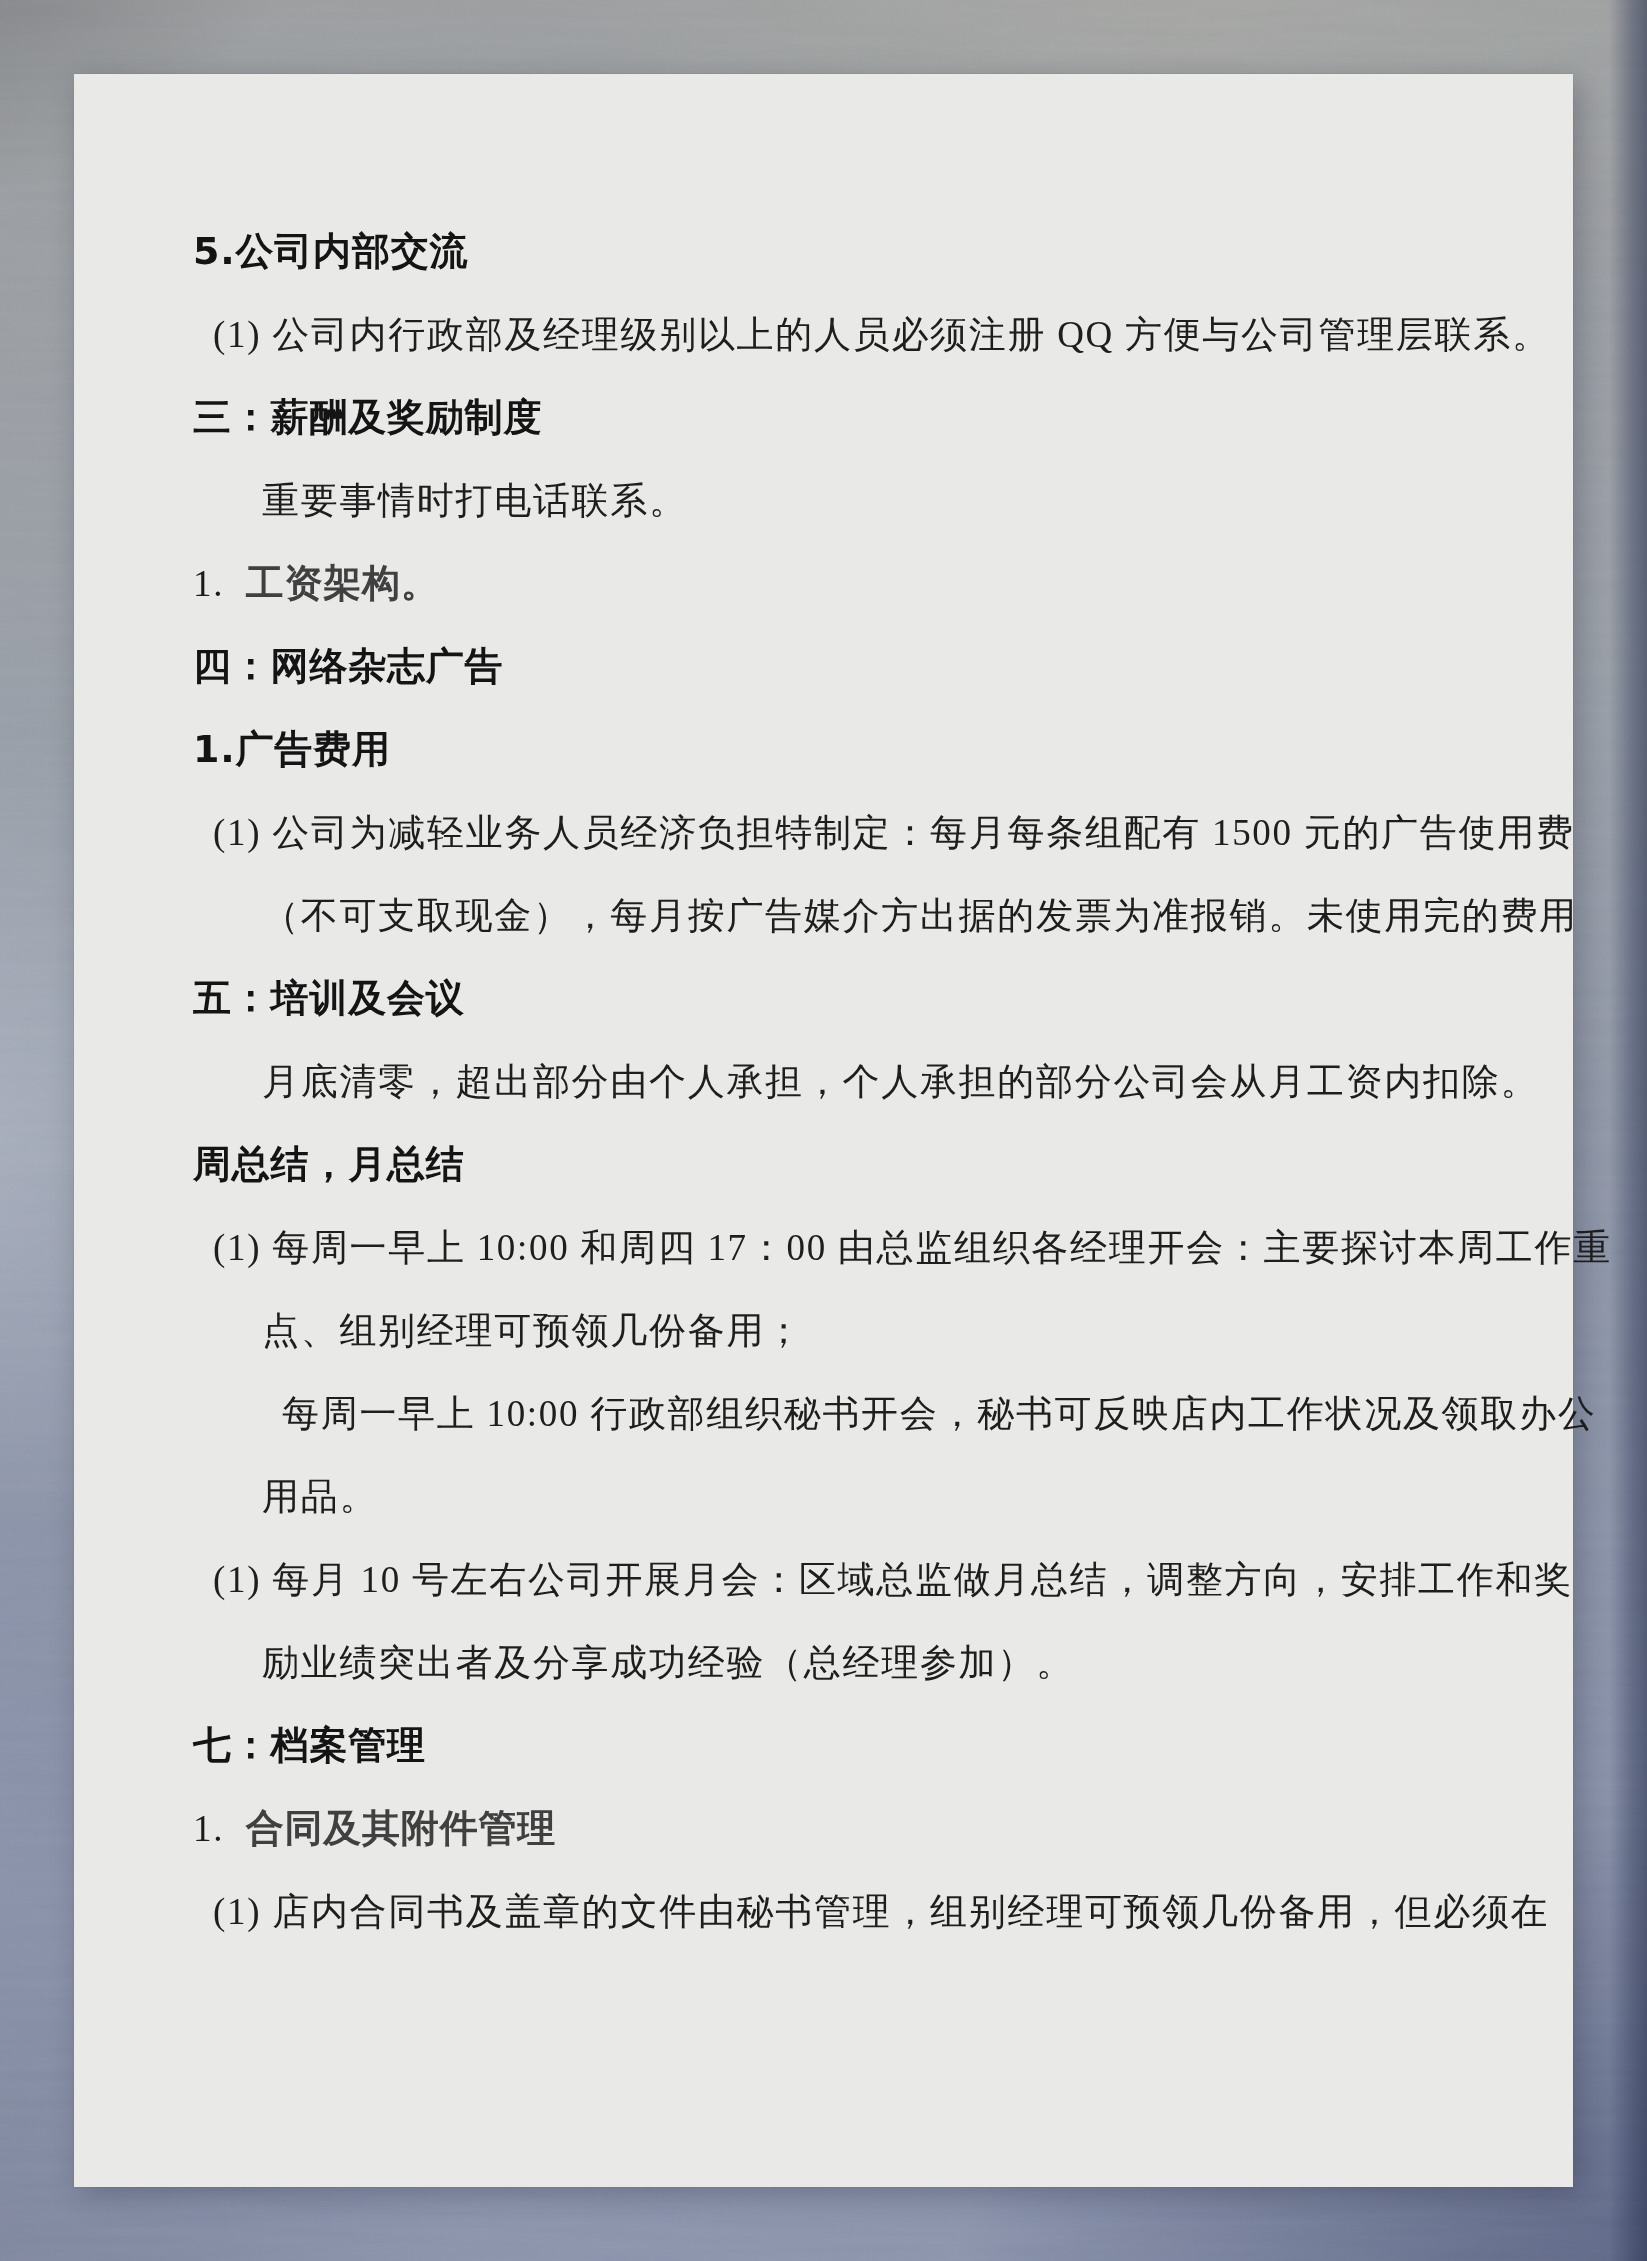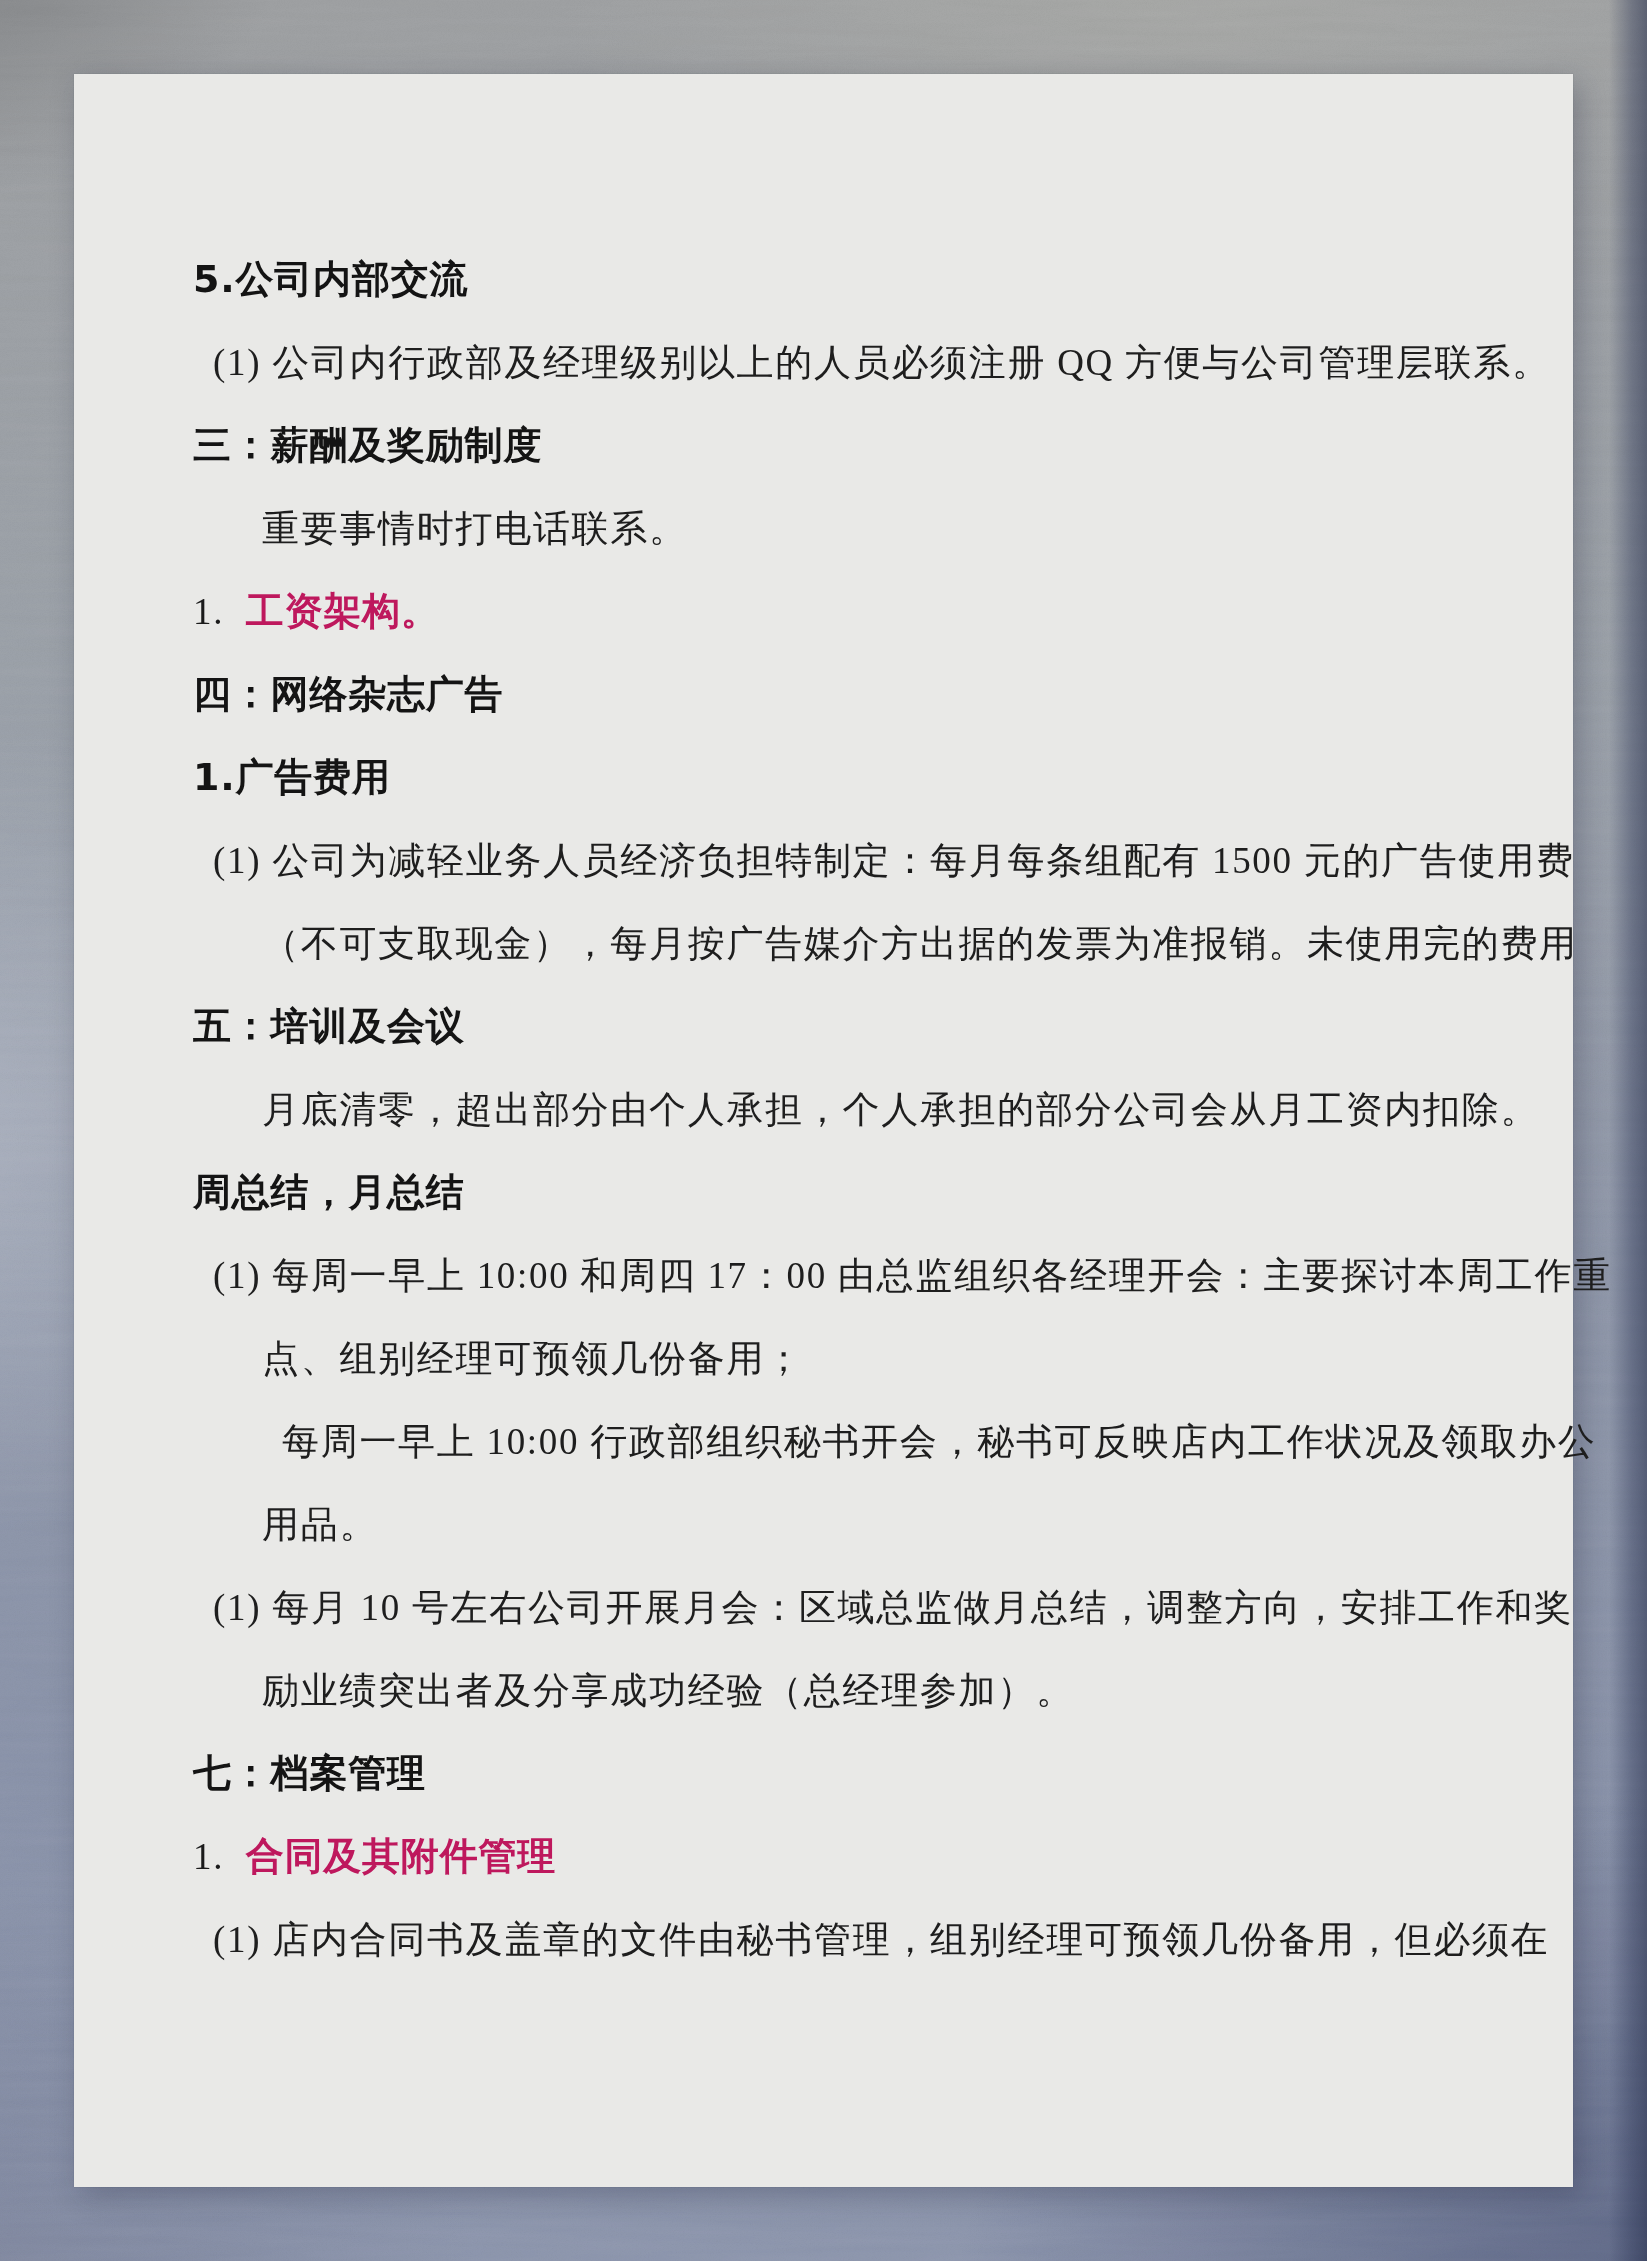--- a/index.html
+++ b/index.html
@@ -32,39 +32,38 @@
   
   .paper{
     position:absolute;left:74px;top:74px;width:1499px;height:2113px;
     background:#e9e9e7;
     box-shadow:0 0 0.8px rgba(20,25,45,.35), 6.6px 8.3px 28px rgba(25,30,55,.28);
   }
   .content{
     position:absolute;left:0;top:0;right:0;
     padding:136px 116px 0 119px;
     color:#1b1b1b;
-    margin-top:28px;
   }
   .line{
     height:83px;line-height:83px;
     font-size:37px;letter-spacing:1.7px;
     white-space:nowrap;
     color:#1e1e1e;
   }
   .h{
     font-family:"DejaVu Sans","Liberation Sans",sans-serif;
     font-weight:700;font-size:38px;letter-spacing:0.8px;color:#141414;
   }
   .hnum-num{
     font-family:"Liberation Serif","DejaVu Serif",serif;
     font-weight:400;font-size:37px;padding-right:21.5px;color:#1b1b1b;
   }
   .hnum-text{
     font-family:"DejaVu Sans","Liberation Sans",sans-serif;
-    font-weight:700;font-size:38px;letter-spacing:0.8px;color:#be185d;
+    font-weight:700;font-size:38px;letter-spacing:0.8px;color:#404040;
   }
   .item{margin-left:20px;}
   .cont{margin-left:69px;}
   .cont2{margin-left:89px;font-family:Liberation Serif, serif;}
 </style>
 </head>
 <body>
 
 <div class="wall">
   <svg class="noise-layer" width="1647" height="2261" aria-hidden="true" viewBox="0 0 1996 2740">

